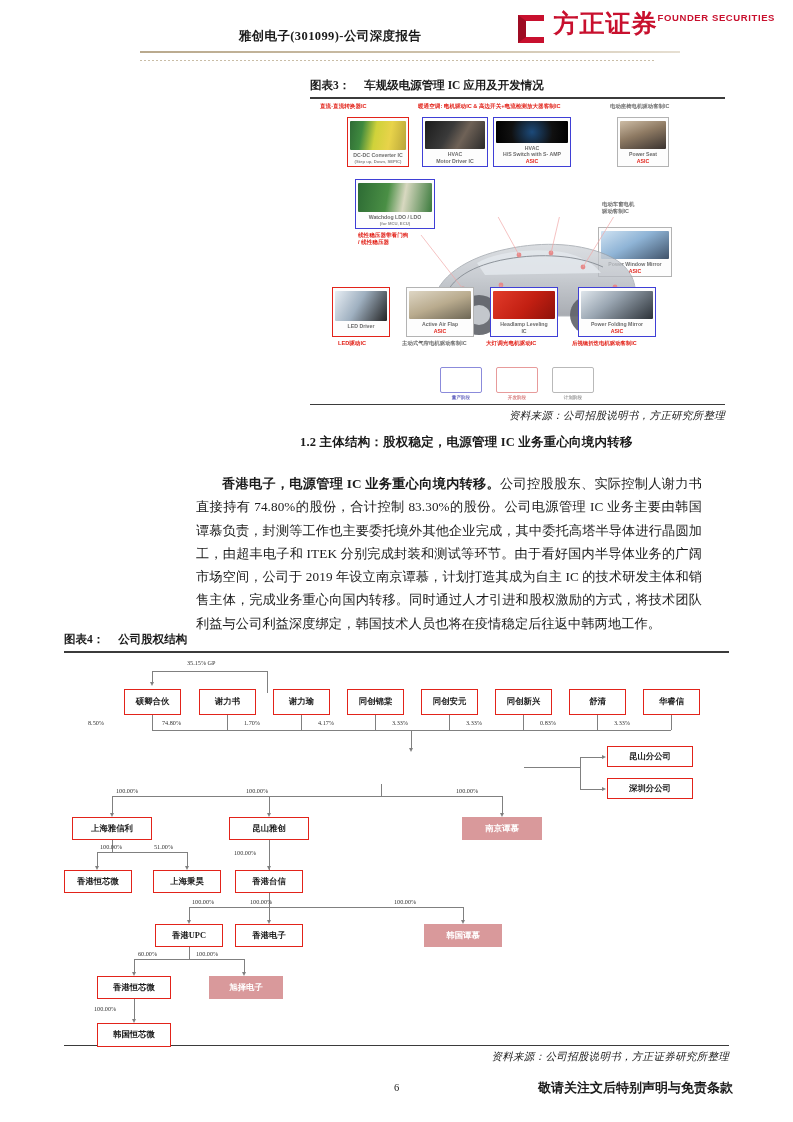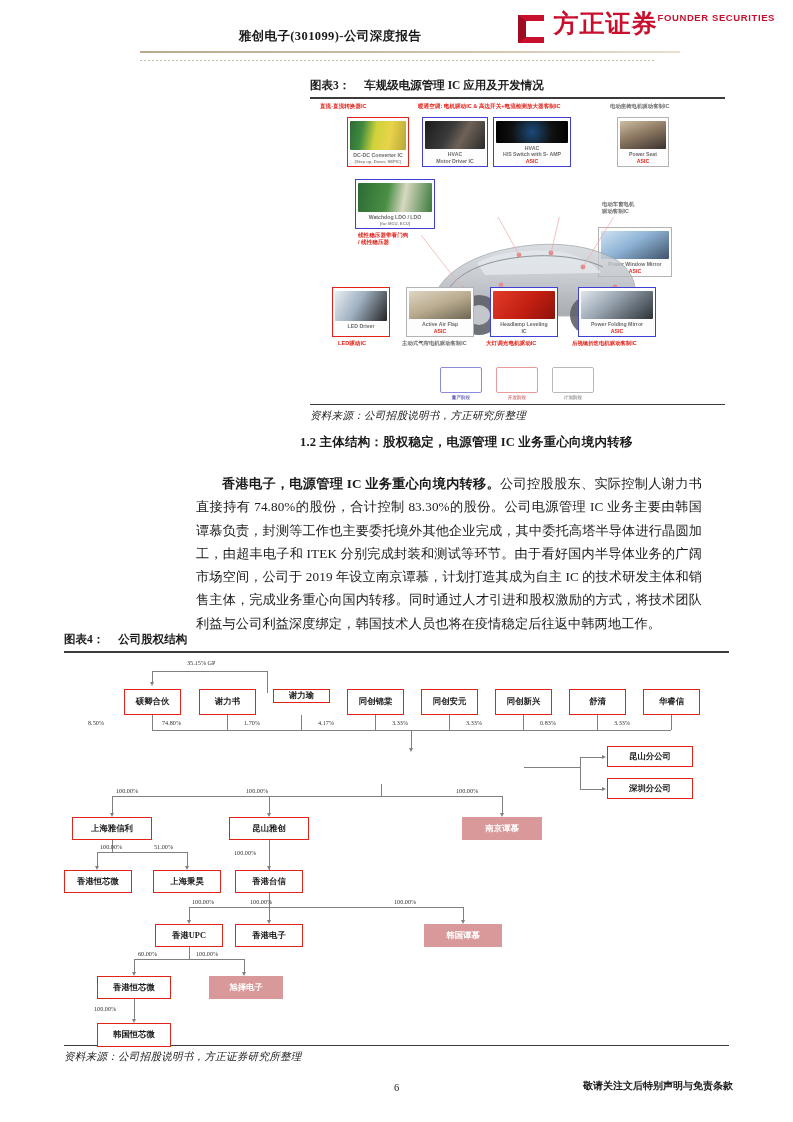--- a/index.html
+++ b/index.html
@@ -77,21 +77,21 @@
   .leg-box.r { border-color:#e79b9b; }
   .leg-t {
     font-family:"Liberation Sans", sans-serif; font-size:4.6px; font-weight:bold;
     text-align:center; margin-top:2px; color:#9a9a9a;
   }
   .leg-t.v { color:#6f6fc4; }
   .leg-t.r { color:#d98282; }
 
   .src {
     font-family:"Liberation Serif", serif; font-style:italic; font-size:10.5px;
-    color:#1a1a1a; padding-top:4px; letter-spacing:.3px;
+    color:#1a1a1a; padding-top:4px; letter-spacing:.3px;text-align:right;
   }
 
   
   .sec-head {
     position:absolute; left:300px; top:434px; font-size:12.5px; font-weight:bold;
     color:#1a1a1a; font-family:"Liberation Serif", serif; letter-spacing:.2px;
   }
   .para {
     position:absolute; left:196px; top:472px; width:506px;
     font-size:13.2px; line-height:23.3px; color:#1a1a1a; text-align:justify;
@@ -127,21 +127,21 @@
     position:absolute; width:0; height:0;
     border-top:2.6px solid transparent; border-bottom:2.6px solid transparent;
     border-left:4px solid #808080;
   }
 
   .footer-num {
     position:absolute; left:0; top:1082px; width:793px; text-align:center;
     font-size:10.5px; color:#1a1a1a; font-family:"Liberation Serif", serif;
   }
   .footer-note {
-    position:absolute; right:60px; top:1079px; font-size:10px; font-weight:bold;
+    position:absolute; right:60px; top:1079px; font-size:13px; font-weight:bold;
     color:#1a1a1a; font-family:"Liberation Sans", sans-serif;
   }
 </style>
 </head>
 <body>
 
 <div class="page">
 
   <div class="hdr">
     <div class="hdr-title">雅创电子(301099)-公司深度报告</div>
@@ -328,21 +328,21 @@
     <div class="fig4-body">
 
       <div class="pct" style="left:123px; top:6px;">35.15% GP</div>
       <div class="ln lnh" style="left:88px; top:18px; width:116px;"></div>
       <div class="ln lnv" style="left:203px; top:18px; height:22px;"></div>
       <div class="ln lnv" style="left:88px; top:18px; height:12px;"></div>
       <div class="arrow" style="left:85.5px; top:29px;"></div>
 
       <div class="node" style="left:60px; top:36px; width:57px; height:26px;">硕卿合伙</div>
       <div class="node" style="left:135px; top:36px; width:57px; height:26px;">谢力书</div>
-      <div class="node" style="left:209px; top:36px; width:57px; height:14px;">谢力瑜</div>
+      <div class="node" style="left:209px; top:36px; width:57px; height:26px;">谢力瑜</div>
       <div class="node" style="left:283px; top:36px; width:57px; height:26px;">同创锦棠</div>
       <div class="node" style="left:357px; top:36px; width:57px; height:26px;">同创安元</div>
       <div class="node" style="left:431px; top:36px; width:57px; height:26px;">同创新兴</div>
       <div class="node" style="left:505px; top:36px; width:57px; height:26px;">舒清</div>
       <div class="node" style="left:579px; top:36px; width:57px; height:26px;">华睿信</div>
 
       <div class="pct" style="left:24px; top:66px;">8.50%</div>
       <div class="pct" style="left:98px; top:66px;">74.80%</div>
       <div class="pct" style="left:180px; top:66px;">1.70%</div>
       <div class="pct" style="left:254px; top:66px;">4.17%</div>

